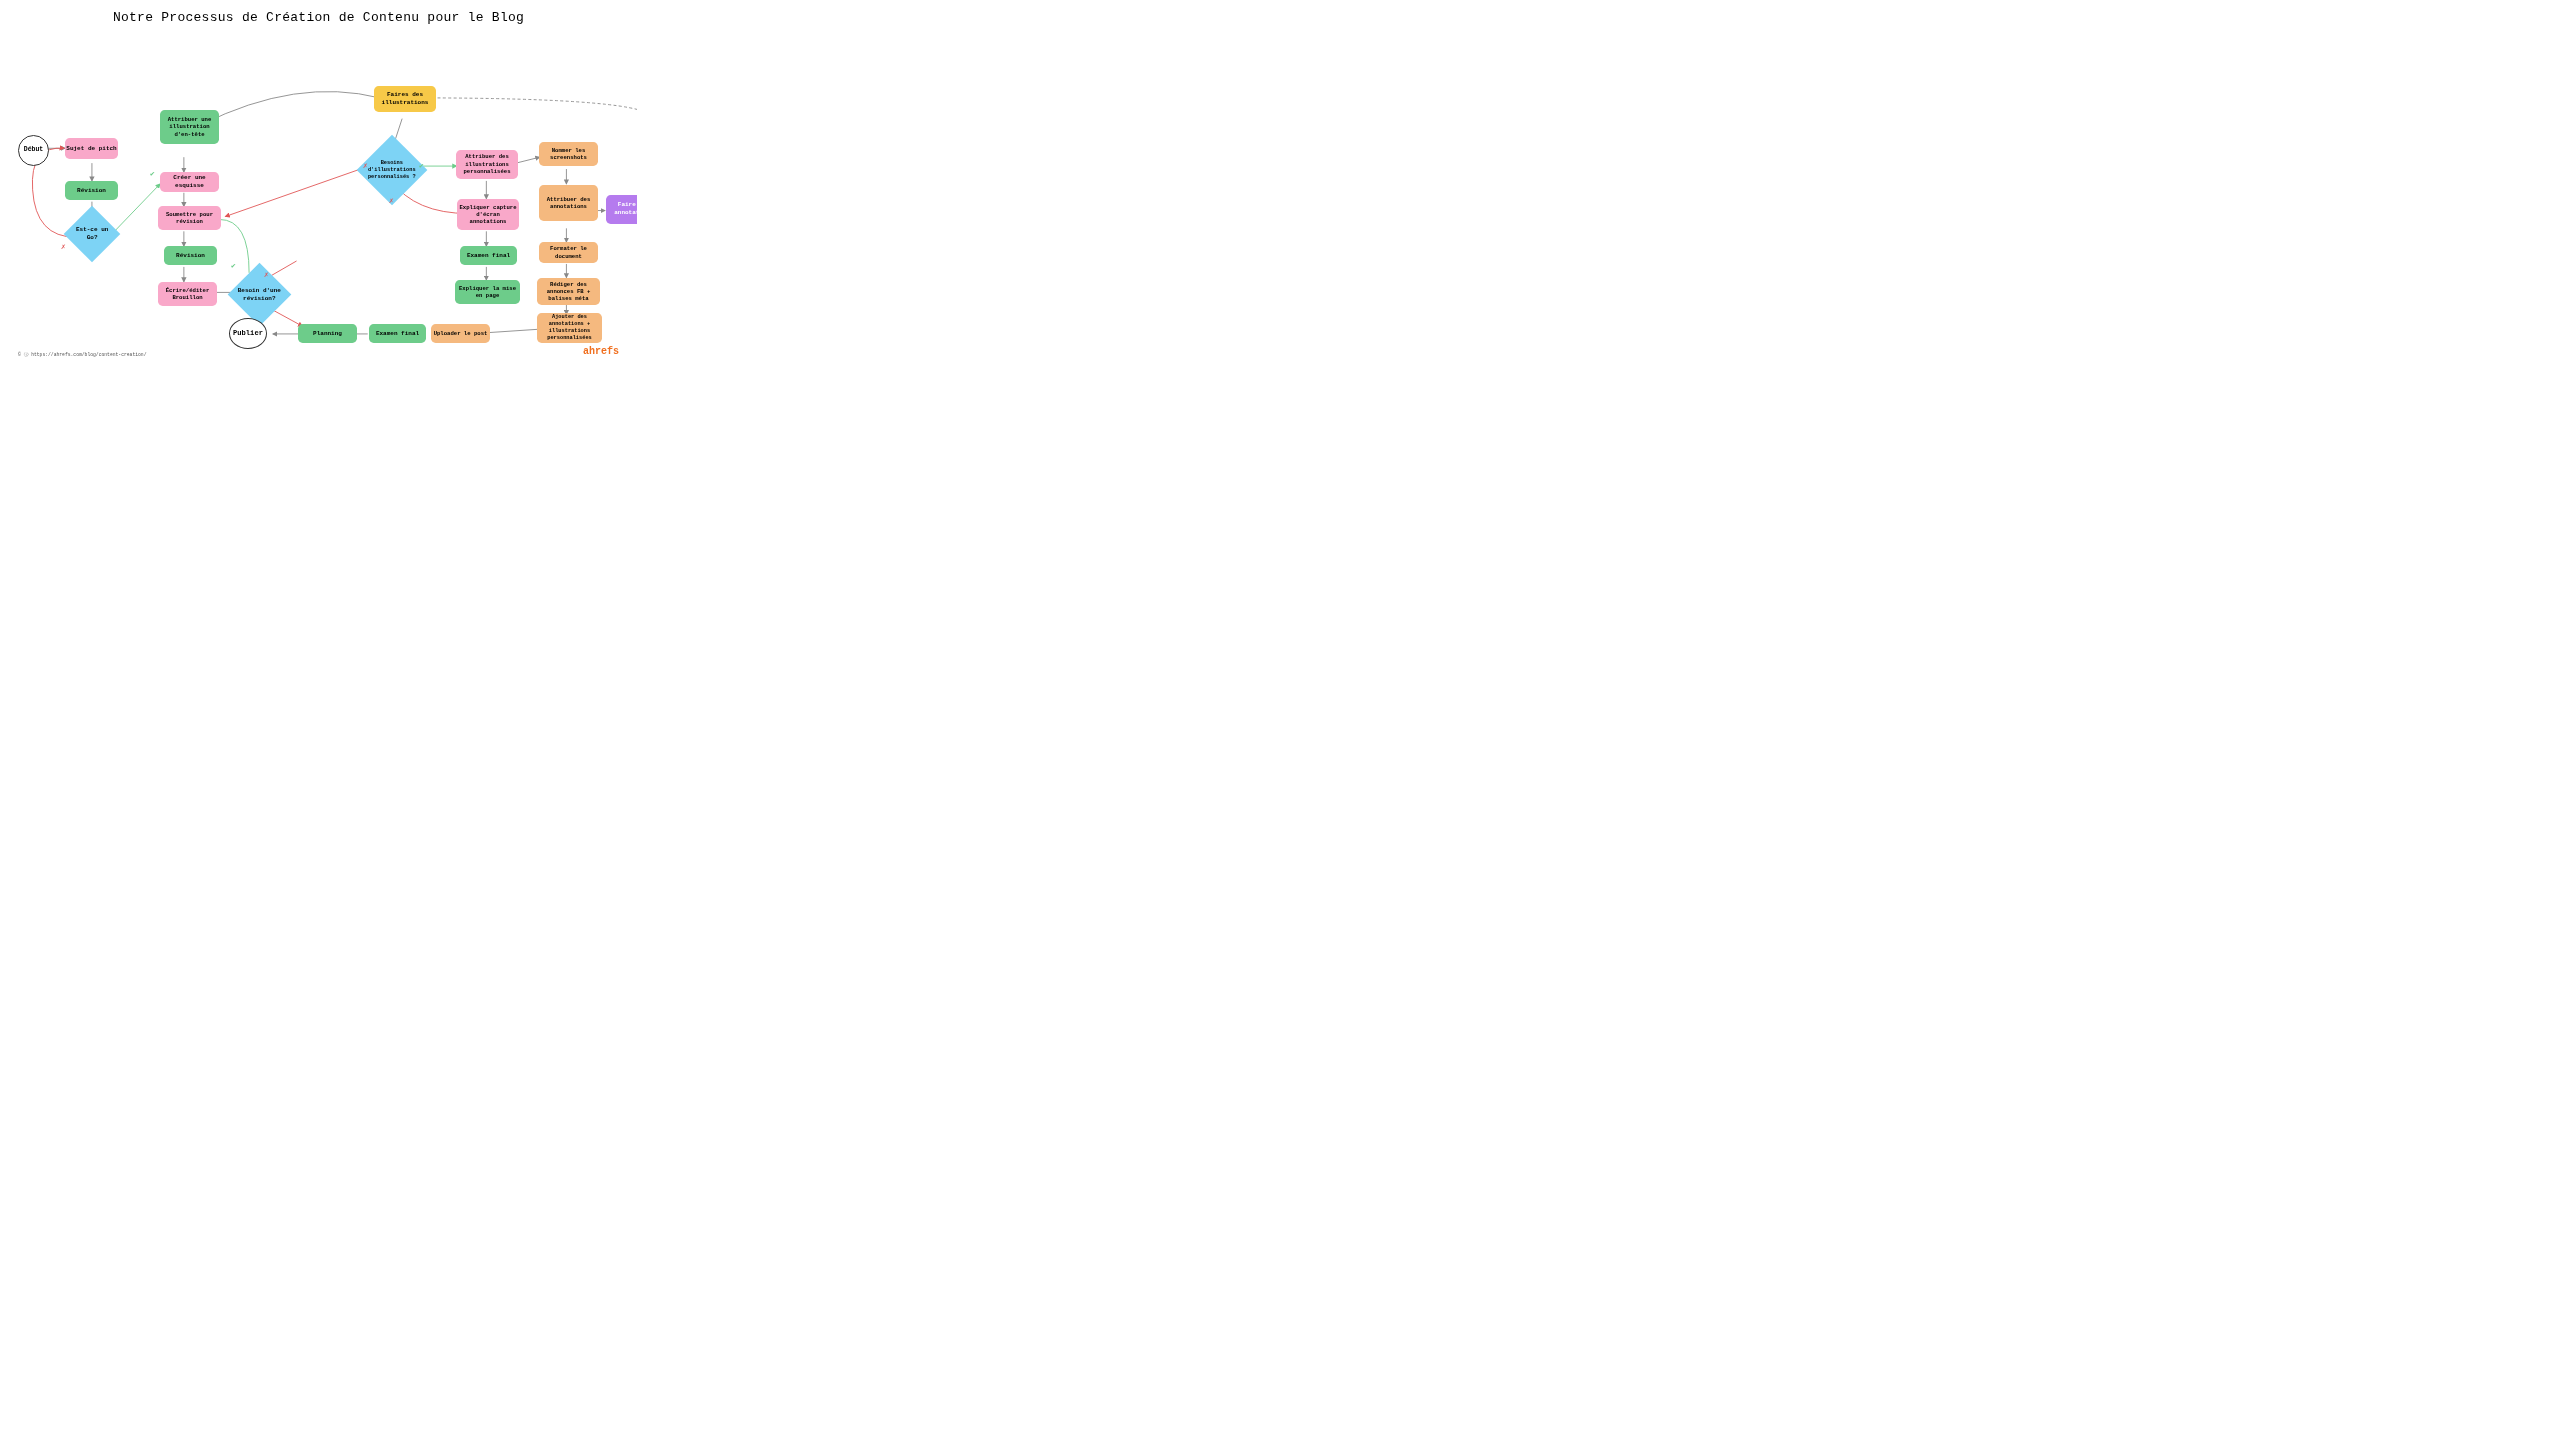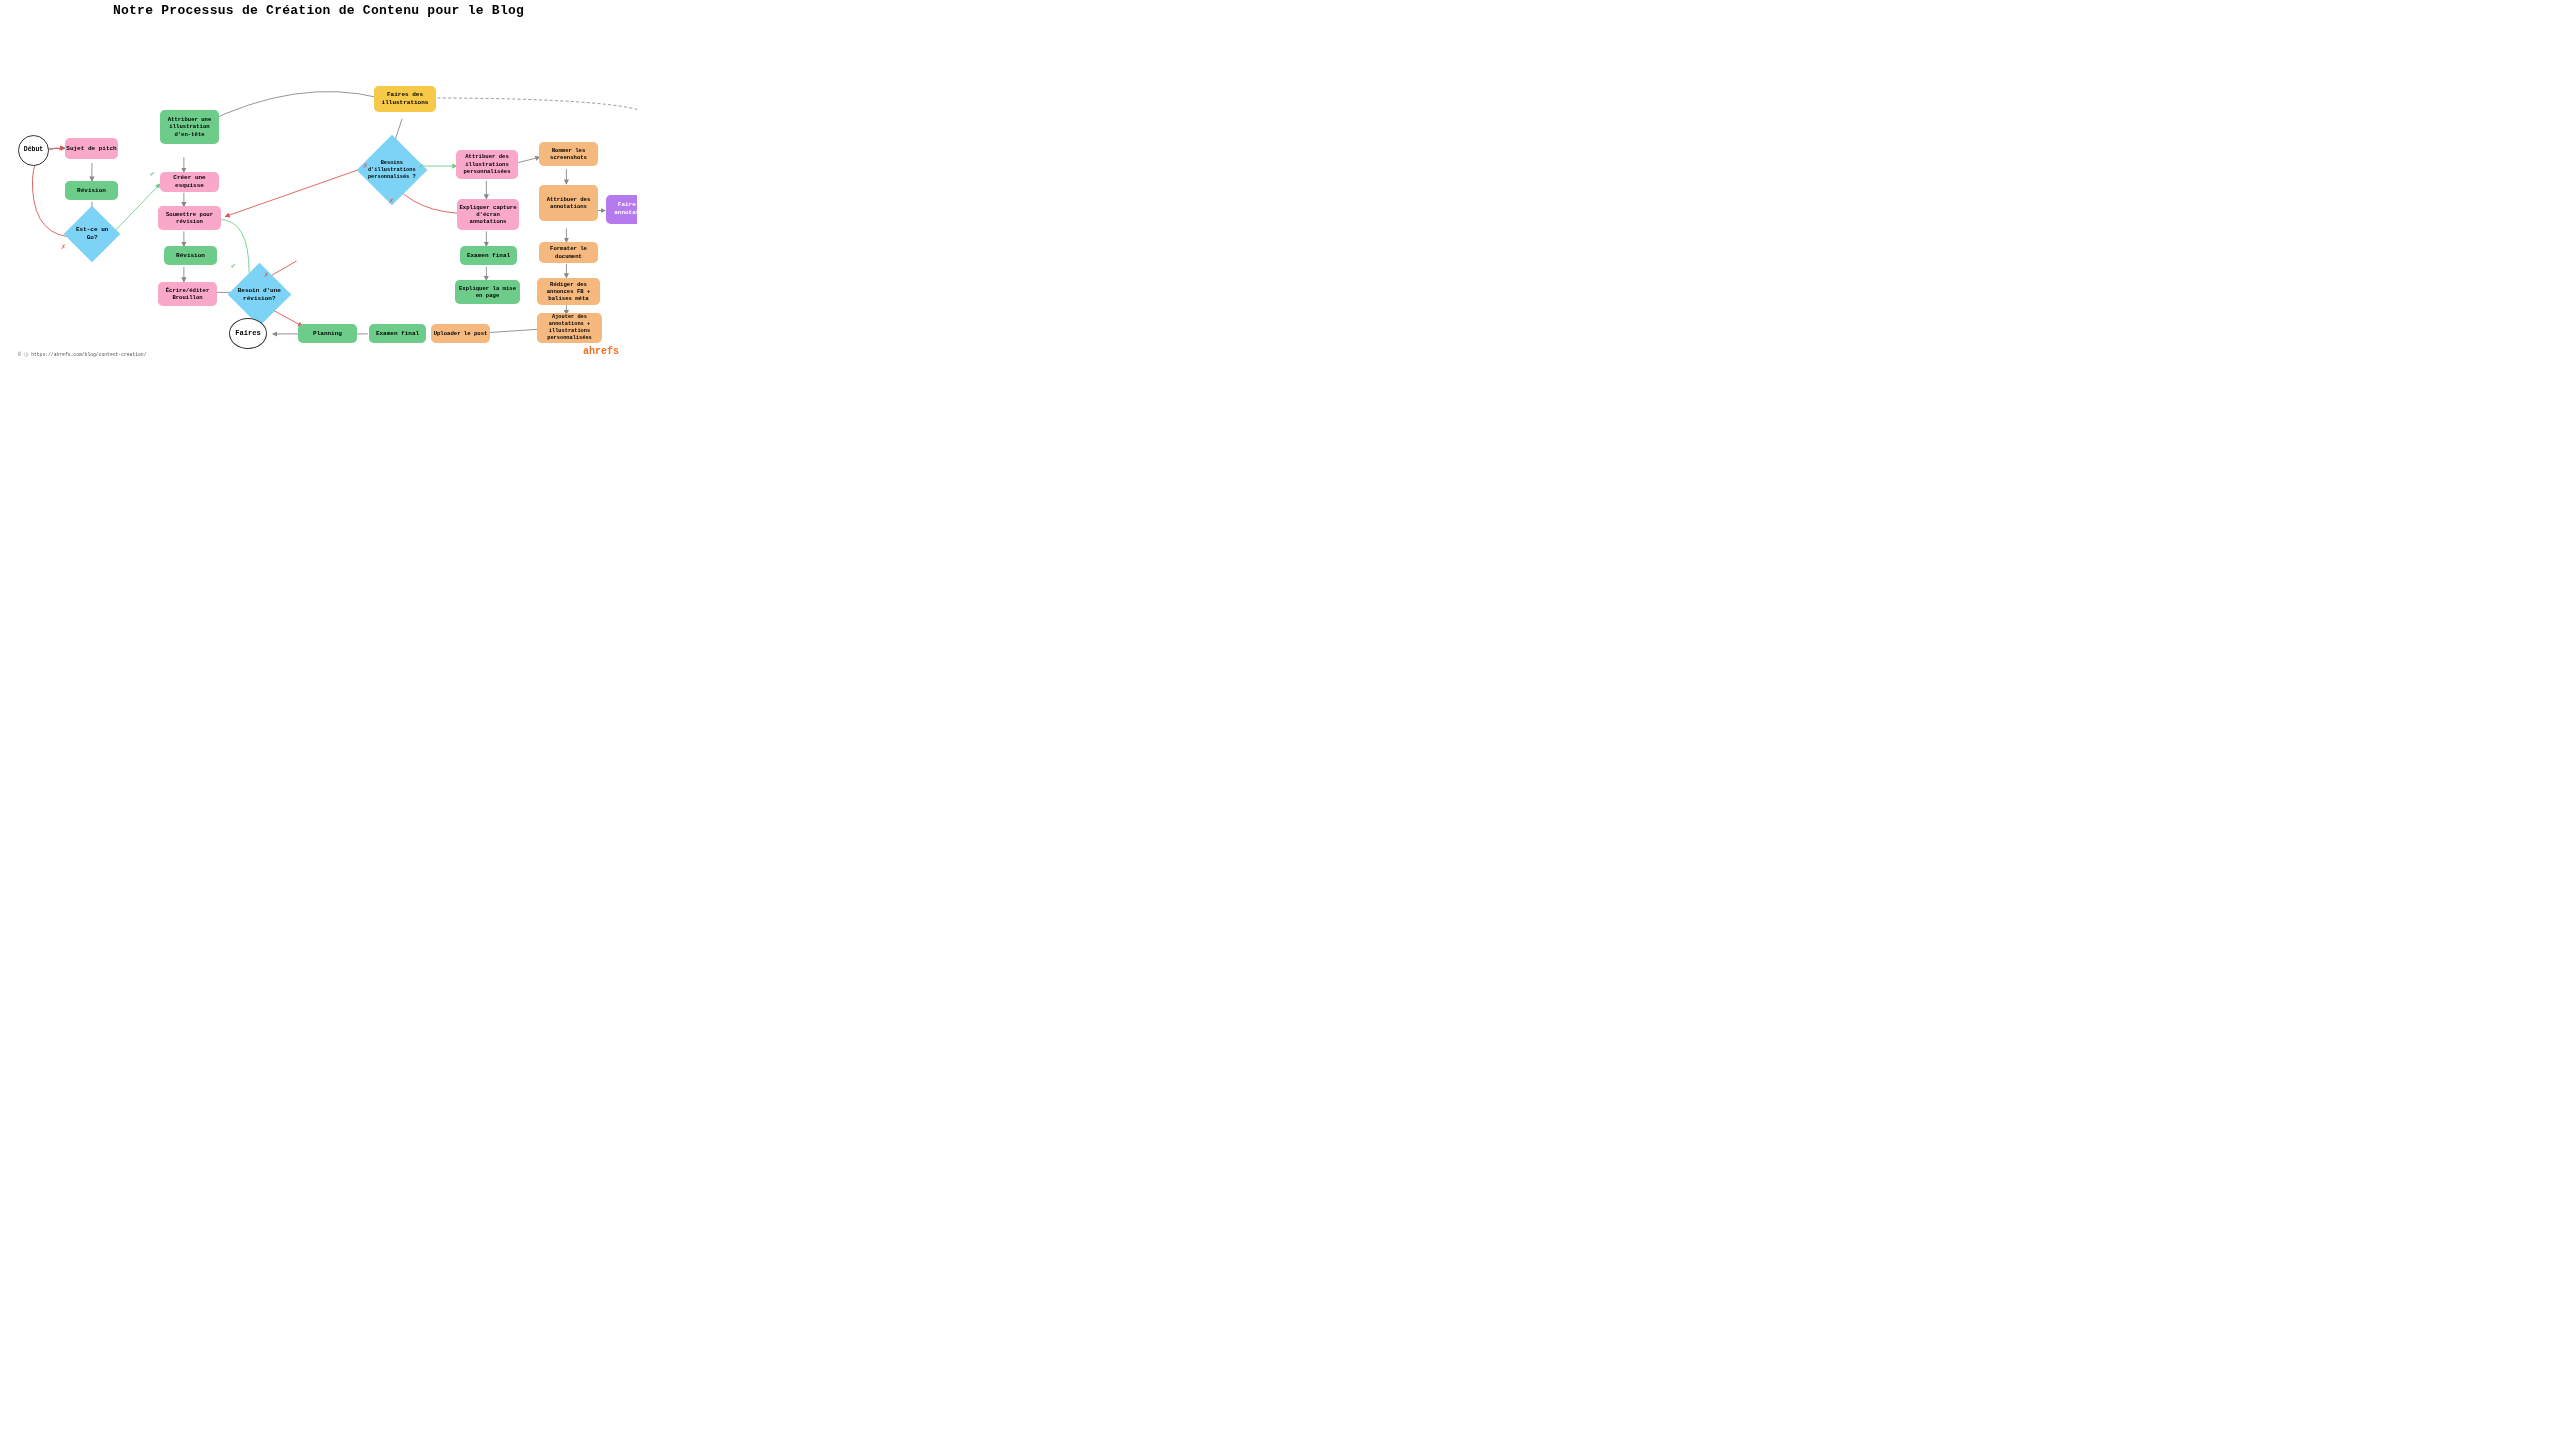--- a/index.html
+++ b/index.html
@@ -13,22 +13,22 @@
     }
     .page {
       width: 637px;
       height: 363px;
       position: relative;
       background: #fff;
     }
     .title {
       text-align: center;
       font-size: 13px;
-      font-weight: bold;
-      padding-top: 3px;
+      font-weight: normal;
+      padding-top: 10px;
       letter-spacing: 0.02em;
       font-family: 'Courier New', Courier, monospace;
     }
     
     .node {
       position: absolute;
       display: flex;
       align-items: center;
       justify-content: center;
       text-align: center;
@@ -297,21 +297,21 @@
 
   <div class="node node-orange" style="left:431px; top:324px; width:59px; height:19px; font-size:5.6px;">
     <span>Uploader le post</span>
   </div>
 
   <div class="node node-green" style="left:298px; top:324px; width:59px; height:19px;">
     <span>Planning</span>
   </div>
 
   <div class="node node-circle" style="left:229px; top:318px; width:38px; height:31px; font-size:7.1px; font-weight:700; border-width:1.5px;">
-    <span>Faires</span>
+    <span>Publier</span>
   </div>
 
   <div class="footer-url">
     <span>© ⓘ </span>
     <span>https://ahrefs.com/blog/content-creation/</span>
   </div>
   <div class="footer-brand">ahrefs</div>
 </div>
 
 

